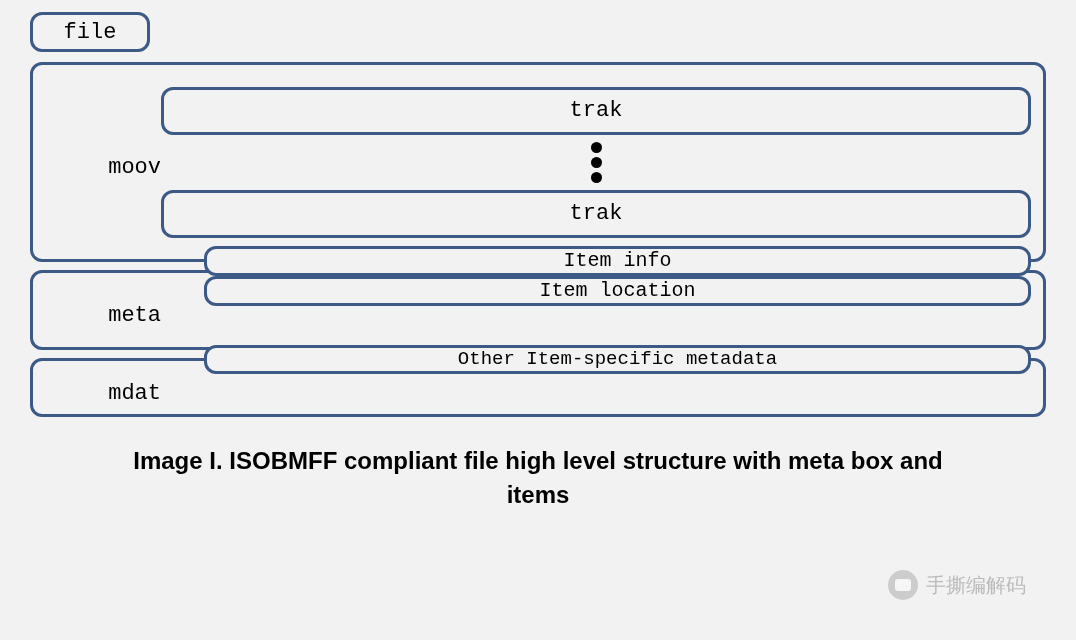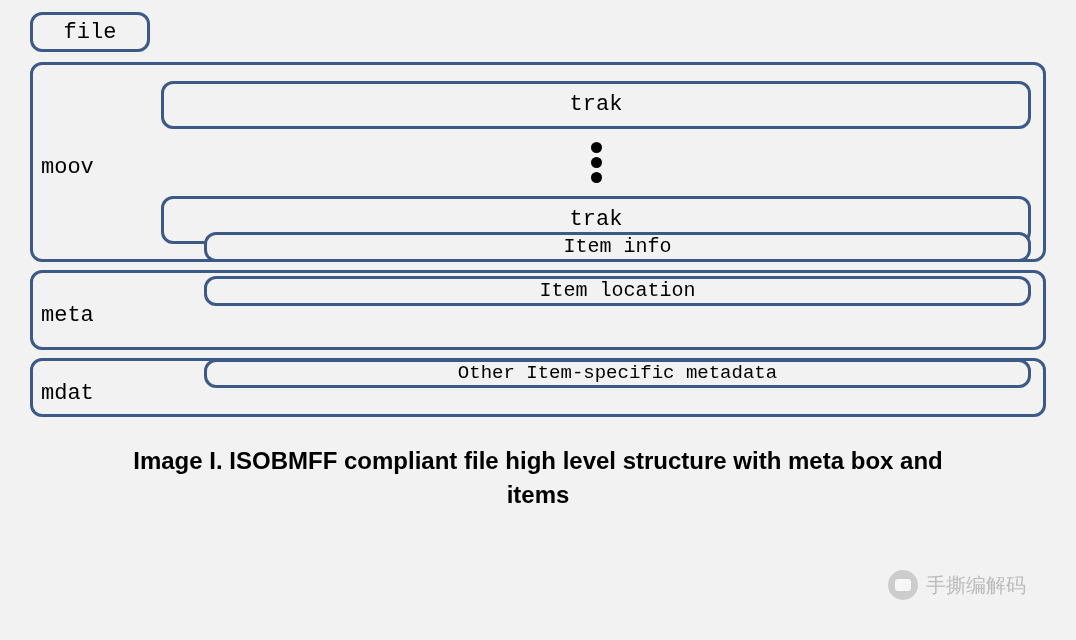--- a/index.html
+++ b/index.html
@@ -29,30 +29,29 @@
       font-size: 22px;
       margin-bottom: 10px;
     }
     .container-box {
       width: 100%;
       margin-bottom: 8px;
       padding: 8px 12px 8px 8px;
     }
     .container-label {
       width: 120px;
-      text-align: left;
+      text-align: right;
       font-size: 22px;
       flex-shrink: 0;
       margin-top: 11px;
     }
     .container-content {
       flex: 1;
       display: flex;
       flex-direction: column;
-      gap: 6px;
     }
     .moov-box {
       height: 200px;
     }
     .trak-box {
       height: 48px;
       justify-content: center;
       font-size: 22px;
       width: 100%;
     }
@@ -69,21 +68,20 @@
       height: 11px;
       background: #000;
       border-radius: 50%;
     }
     .meta-box {
       height: 80px;
     }
     .meta-content {
       display: flex;
       flex-direction: column;
-      gap: 14px;
       align-items: stretch;
       padding-left: 43px;
     }
     .meta-item {
       height: 56px;
       justify-content: center;
       text-align: center;
       font-size: 20px;
       line-height: 1.2;
       padding: 0 12px;

